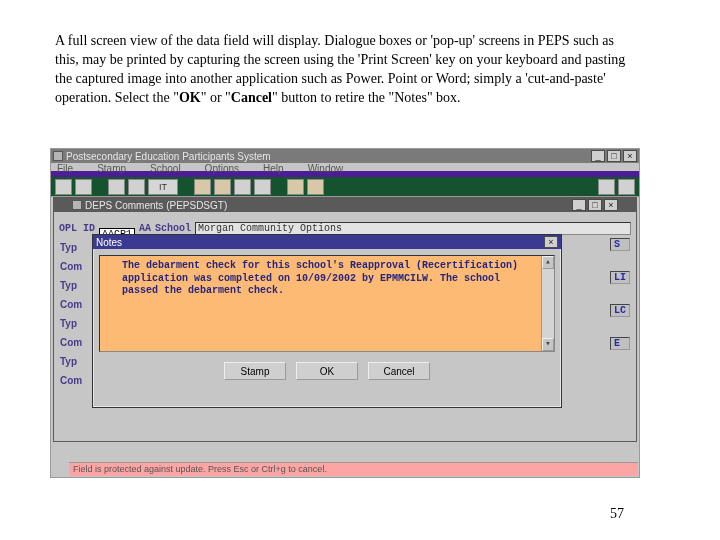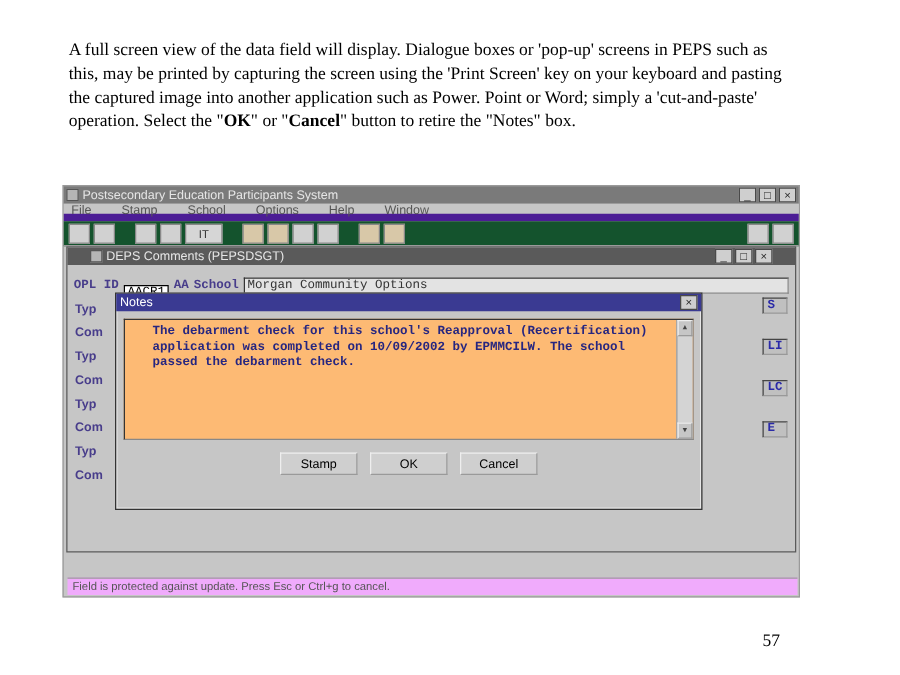--- a/index.html
+++ b/index.html
@@ -171,22 +171,22 @@
   .dlg-btn {
     width: 62px; height: 18px;
     background: #cfcfcf;
     border: 1px outset #eee;
     font-size: 10px;
     display: flex; align-items: center; justify-content: center;
     font-family: Tahoma, Arial, sans-serif;
   }
 
   .statusbar {
-    position: absolute; left: 3px; right: 1px; bottom: 1px;
-    background: #f0abfc; border-top: 1px solid #9a9a9a;
+    position: absolute; left: 18px; right: 1px; bottom: 1px;
+    background: #fca5a5; border-top: 1px solid #9a9a9a;
     padding: 1px 4px; font-size: 9px; color: #555;
     font-family: Tahoma, sans-serif;
     line-height: 1.2;
   }
 </style>
 </head>
 <body>
 
 <div class="slide-text" id="caption">A full screen view of the data field will display. Dialogue boxes or 'pop-up' screens in PEPS such as this, may be printed by capturing the screen using the 'Print Screen' key on your keyboard and pasting the captured image into another application such as Power. Point or Word;  simply a 'cut-and-paste' operation. Select the "<b>OK</b>" or "<b>Cancel</b>" button to retire the "Notes" box.</div>
 <div class="page-number">57</div>

